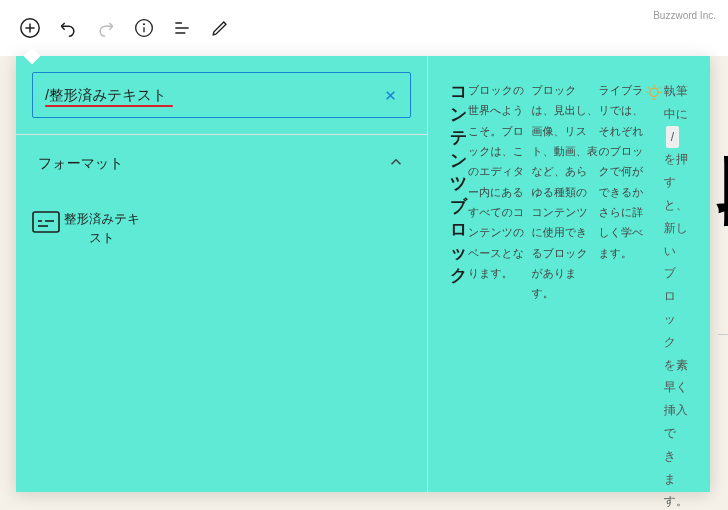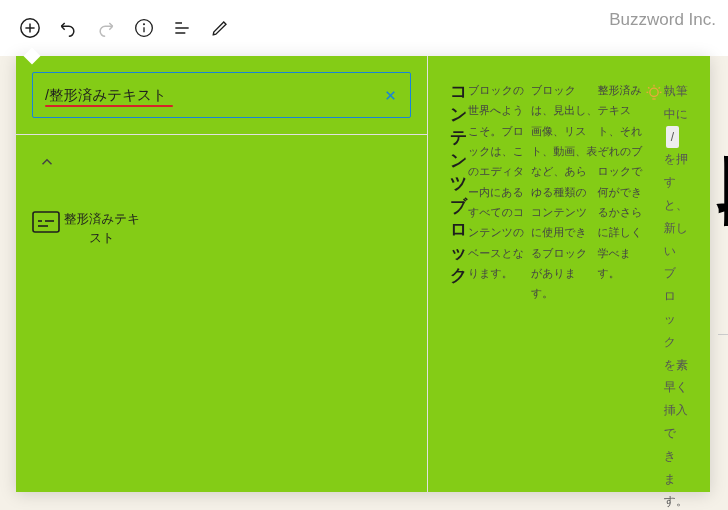--- a/index.html
+++ b/index.html
@@ -28,31 +28,31 @@
       border: none;
       background: transparent;
       cursor: pointer;
       color: #1e1e1e;
     }
     .toolbar-btn.disabled { color: #bbb; cursor: default; }
     .brand {
       position: absolute;
       right: 12px;
       top: 10px;
-      font-size: 17px;
+      font-size: 10px;
       color: #999;
       font-weight: 500;
     }
     .popup {
       position: absolute;
       left: 16px;
       top: 56px;
       width: 694px;
       height: 436px;
-      background: #84cc16;
+      background: #5eead4;
       box-shadow: 0 2px 16px rgba(0,0,0,0.15);
       display: flex;
     }
     .popup::before {
       content: "";
       position: absolute;
       top: -6px;
       left: 10px;
       width: 12px;
       height: 12px;
@@ -263,20 +263,21 @@
         <button class="clear-btn">
           <svg width="13" height="13" viewBox="0 0 24 24" fill="none" stroke="currentColor" stroke-width="3">
               <line x1="5" y1="5" x2="19" y2="19"></line>
               <line x1="19" y1="5" x2="5" y2="19"></line>
             </svg>
         </button>
       </div>
     </div>
 
     <div class="section-header">
+      <span>フォーマット</span>
       <span class="chevron">
         <svg width="18" height="18" viewBox="0 0 24 24" fill="none" stroke="currentColor" stroke-width="2">
             <path d="M6 15l6-6 6 6"></path>
           </svg>
       </span>
     </div>
 
     <div class="block-grid">
       <div class="block-item">
         <span class="block-icon">
@@ -289,21 +290,21 @@
         </span>
         <span class="block-label">整形済みテキスト</span>
       </div>
     </div>
   </div>
 
   <div class="right-panel">
     <div class="right-title">コンテンツブロック</div>
     <p class="right-p">ブロックの世界へようこそ。ブロックは、このエディター内にあるすべてのコンテンツのベースとなります。</p>
     <p class="right-p">ブロックは、見出し、画像、リスト、動画、表など、あらゆる種類のコンテンツに使用できるブロックがあります。</p>
-    <p class="right-p">整形済みテキスト、それぞれのブロックで何ができるかさらに詳しく学べます。</p>
+    <p class="right-p">ライブラリでは、それぞれのブロックで何ができるかさらに詳しく学べます。</p>
 
     <div class="tip-row">
       <span class="tip-icon">
         <svg width="20" height="20" viewBox="0 0 24 24" fill="none" stroke="currentColor" stroke-width="1.6">
           <circle cx="12" cy="10" r="5"></circle>
           <line x1="10" y1="18" x2="14" y2="18"></line>
           <line x1="12" y1="1" x2="12" y2="3"></line>
           <line x1="3" y1="10" x2="5" y2="10"></line>
           <line x1="19" y1="10" x2="21" y2="10"></line>
           <line x1="5" y1="4" x2="6.5" y2="5.5"></line>

